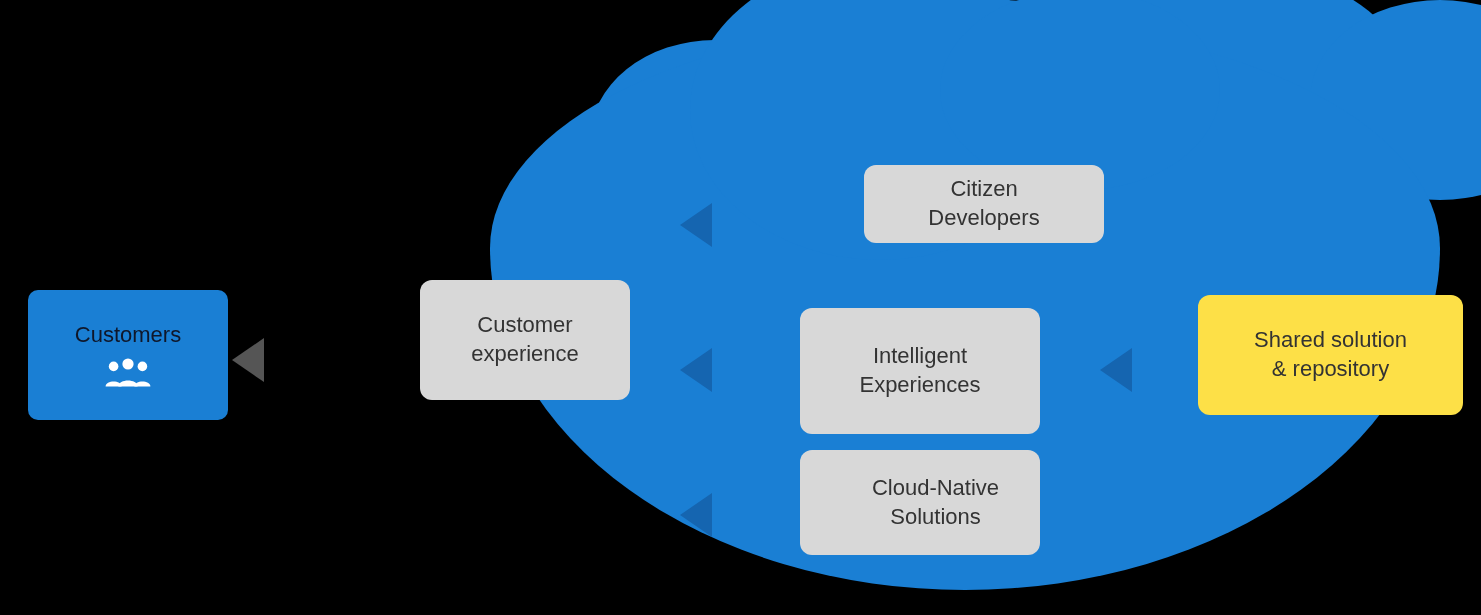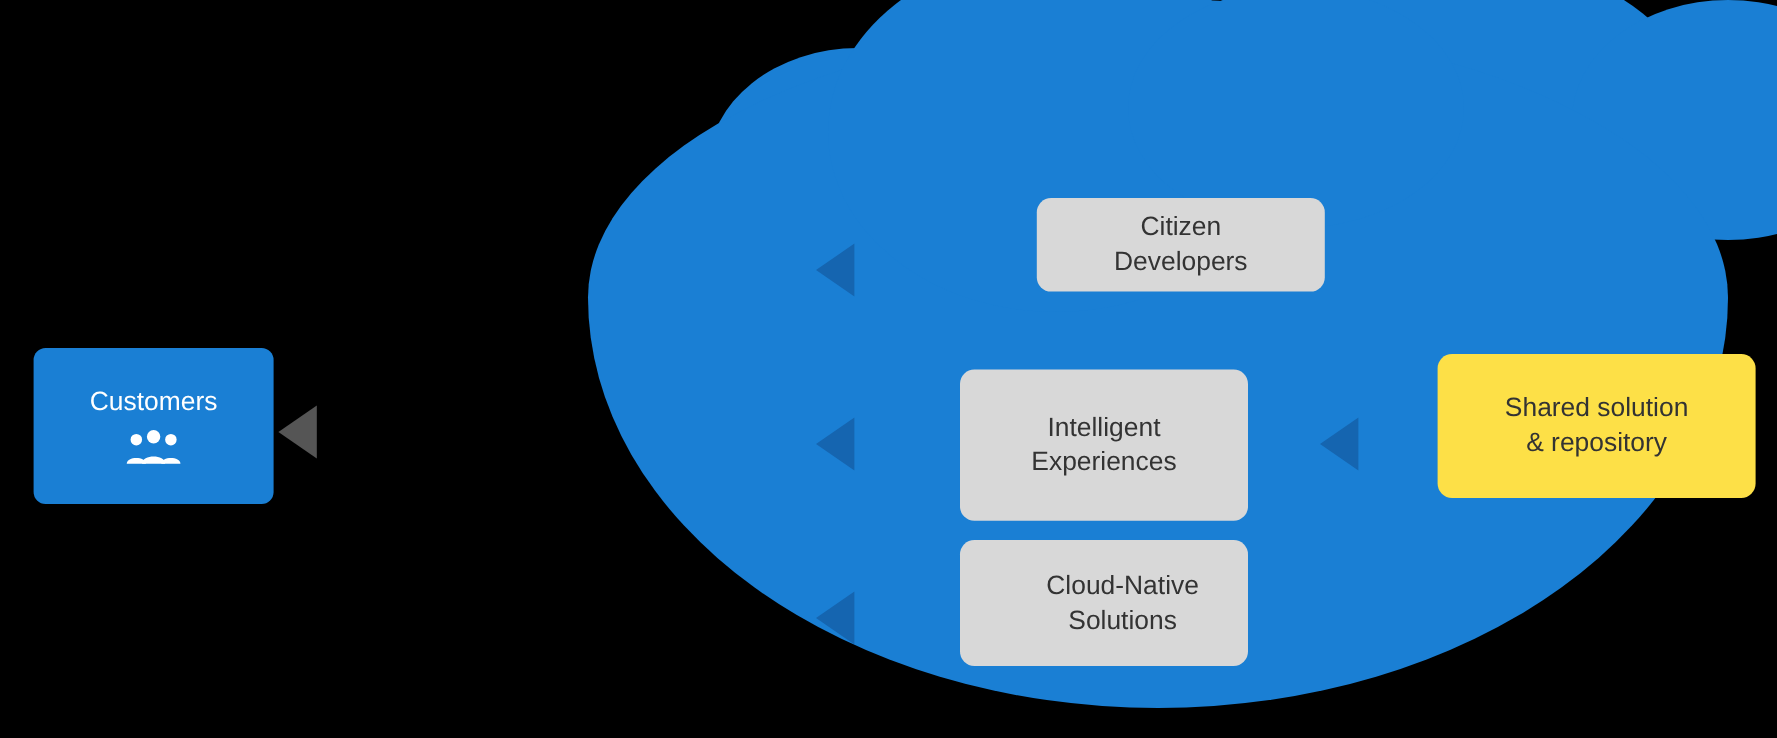--- a/index.html
+++ b/index.html
@@ -142,21 +142,21 @@
       border-radius: 10px;
       display: flex;
       flex-direction: column;
       align-items: center;
       justify-content: center;
       gap: 8px;
       z-index: 10;
     }
 
     .customers-label {
-      color: #ffffff;
+      color: #0f172a;
       font-size: 22px;
       font-weight: 500;
     }
 
     
     .arrow-left {
       width: 0;
       height: 0;
       border-top: 22px solid transparent;
       border-bottom: 22px solid transparent;
@@ -322,20 +322,23 @@
 
       <circle cx="48" cy="13" r="6" fill="white"></circle>
       <path d="M38 38 C38 30 58 30 58 38" fill="white"></path>
     </svg>
   </div>
 
   <div class="arrow-wrapper arrow-cust-to-exp">
     <div class="arrow-left-dark"></div>
   </div>
 
+  <div class="customer-exp-box">
+    <span class="customer-exp-label">Customer<br><span>experience</span></span>
+  </div>
 
   <div class="arrow-wrapper arrow-exp-to-citizen">
     <div class="arrow-left" style="border-right-color: #1565b0;"></div>
   </div>
 
   <div class="arrow-wrapper arrow-exp-to-intelligent">
     <div class="arrow-left" style="border-right-color: #1565b0;"></div>
   </div>
 
   <div class="arrow-wrapper arrow-exp-to-cloudnative">

